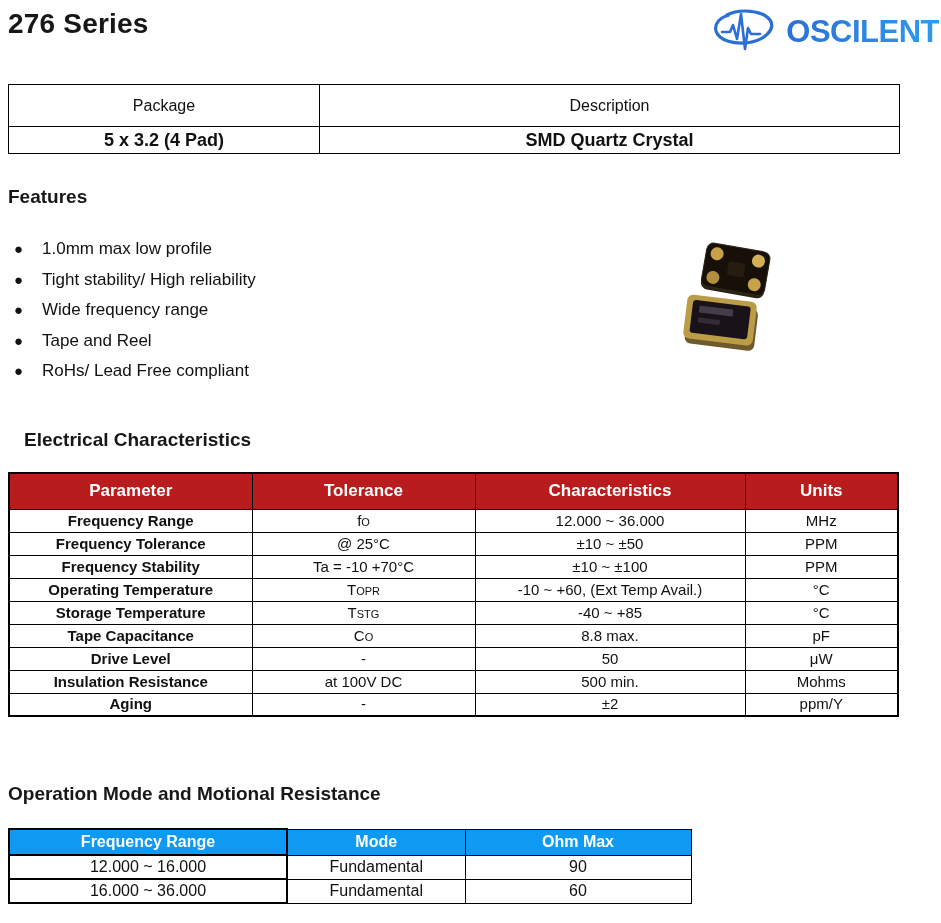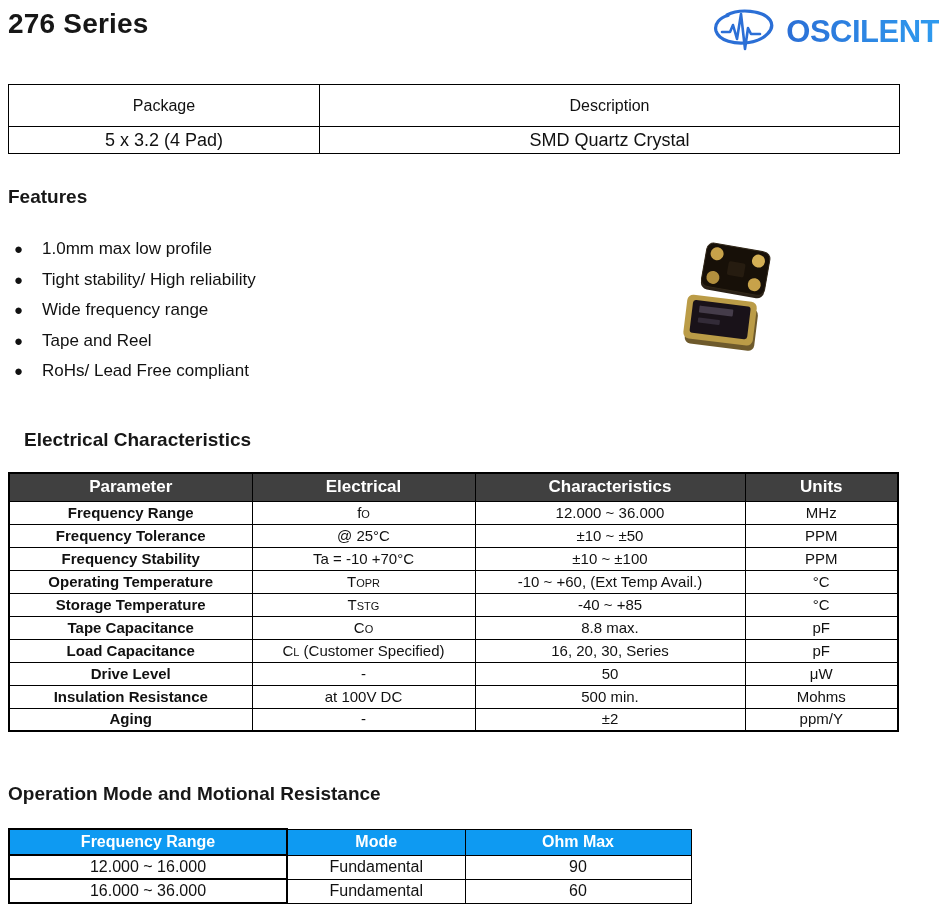--- a/index.html
+++ b/index.html
@@ -33,21 +33,21 @@
 
   
   table { border-collapse:collapse; table-layout:fixed; }
   .hdr-table {
     position:absolute; left:8px; top:84px; width:891px;
   }
   .hdr-table th, .hdr-table td {
     border:1px solid #000; text-align:center; vertical-align:middle;
   }
   .hdr-table th { height:42px; font-size:16px; font-weight:normal; }
-  .hdr-table td { height:27px; font-size:18px; font-weight:normal; }
+  .hdr-table td { height:27px; font-size:18px; font-weight:bold; }
 
   
   .section-h { position:absolute; left:8px; font-weight:bold; font-size:19px; color:#171717; }
   .features-h { top:186px; }
   .features-list {
     position:absolute; left:14px; top:234px; list-style:none;
   }
   .features-list li {
     font-size:17px; line-height:30.5px; padding-left:28px; position:relative;
   }
@@ -58,22 +58,22 @@
   
   .photo { position:absolute; left:674px; top:238px; }
 
   
   .elec-h { top:429px;margin-left:16px; }
   .elec-table {
     position:absolute; left:8px; top:472px; width:889px;
     border:2px solid #000;
   }
   .elec-table th {
-    background:#404040; color:#fff; font-size:17px; font-weight:bold;
-    border:1px solid #000; height:28px;margin-top:12px;
+    background:#b91c1c; color:#fff; font-size:17px; font-weight:bold;
+    border:1px solid #000; height:36px;margin-top:12px;
   }
   .elec-table td {
     border:1px solid #000; height:23px; font-size:15px;
     text-align:center; vertical-align:middle; line-height:1.05;
   }
   .elec-table td.param { font-weight:bold; }
   .subscr { font-size:11px; }
 
   
   .op-h { top:783px; }
@@ -162,21 +162,21 @@
   <table class="elec-table">
     <colgroup>
         <col style="width:243px">
         <col style="width:223px">
         <col style="width:270px">
         <col style="width:153px">
       </colgroup>
     <tbody>
         <tr>
       <th>Parameter</th>
-      <th>Electrical</th>
+      <th>Tolerance</th>
       <th>Characteristics</th>
       <th>Units</th>
     </tr>
     <tr>
       <td class="param">Frequency Range</td>
       <td><span>f</span><span class="subscr">O</span><span></span></td>
       <td>12.000 ~ 36.000</td>
       <td>MHz</td>
     </tr>
     <tr>
@@ -200,26 +200,20 @@
     <tr>
       <td class="param">Storage Temperature</td>
       <td><span>T</span><span class="subscr">STG</span><span></span></td>
       <td>-40 ~ +85</td>
       <td>°C</td>
     </tr>
     <tr>
       <td class="param">Tape Capacitance</td>
       <td><span>C</span><span class="subscr">O</span><span></span></td>
       <td>8.8 max.</td>
-      <td>pF</td>
-    </tr>
-    <tr>
-      <td class="param">Load Capacitance</td>
-      <td><span>C</span><span class="subscr">L</span><span> (Customer Specified)</span></td>
-      <td>16, 20, 30, Series</td>
       <td>pF</td>
     </tr>
     <tr>
       <td class="param">Drive Level</td>
       <td><span>-</span><span class="subscr"></span><span></span></td>
       <td>50</td>
       <td>μW</td>
     </tr>
     <tr>
       <td class="param">Insulation Resistance</td>

